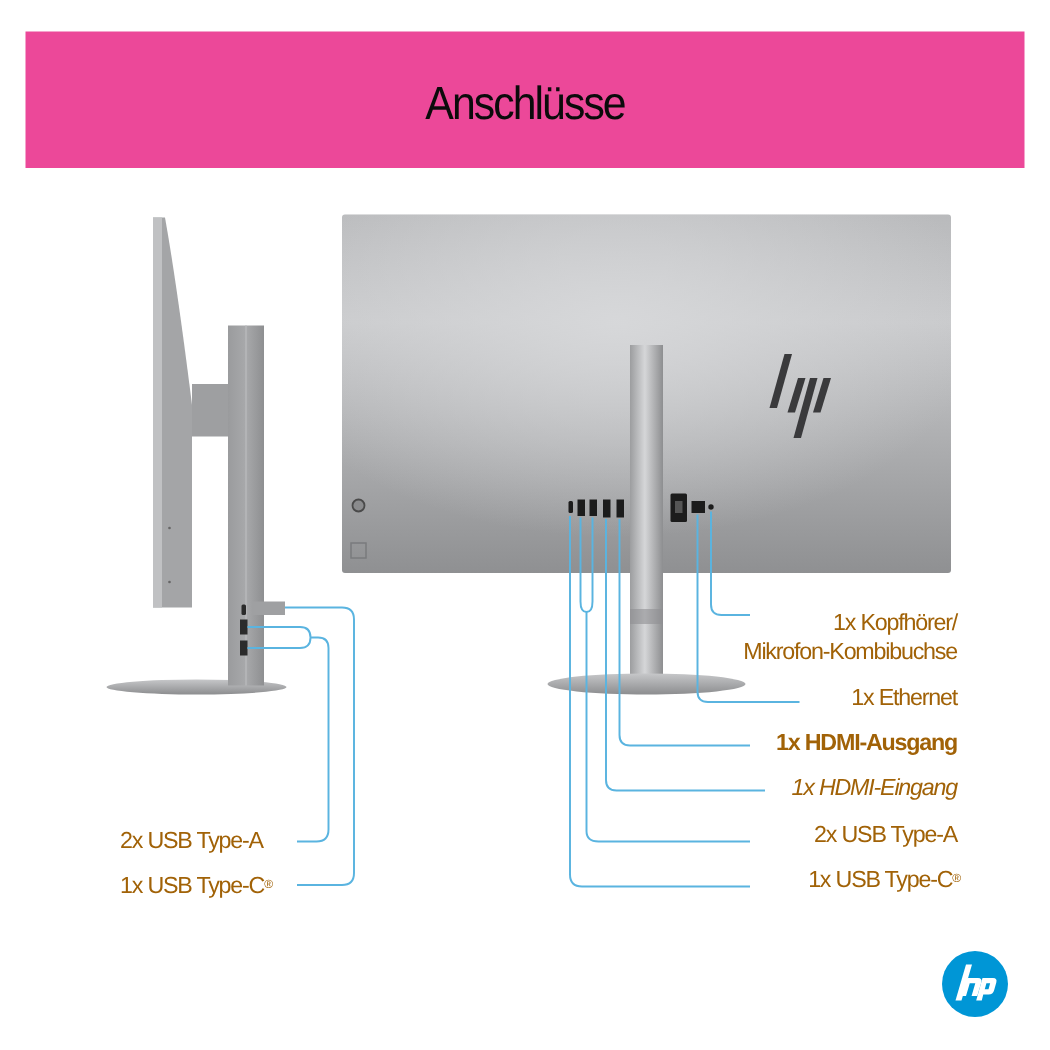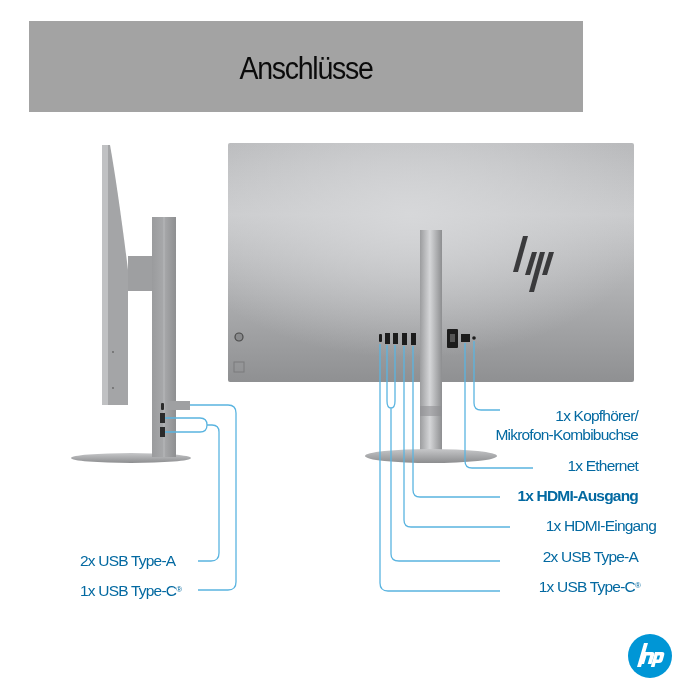--- a/index.html
+++ b/index.html
@@ -1,20 +1,20 @@
 <!DOCTYPE html>
 <html><head>
   <meta charset="utf-8">
   <style>
     html, body { margin:0; padding:0; background:#ffffff; }
     body { width:700px; height:700px; position:relative; overflow:hidden; font-family:"Liberation Sans", sans-serif; }
-    .banner { position:absolute; left:29px; top:21px; width:554px; height:91px; background:#a3a3a3; }
+    .banner { position:absolute; left:17px; top:21px; width:666px; height:91px; background:#ec4899; }
     .banner-title { position:absolute; left:0; right:0; top:30px; text-align:center; font-size:31px; color:#0b0b0b; letter-spacing:-1.4px; transform:scaleX(0.92); }
     svg.stage { position:absolute; left:0; top:0; }
-    .label { position:absolute; font-size:15.5px; color:#0369a1; letter-spacing:-0.8px; white-space:nowrap; line-height:17px; }
+    .label { position:absolute; font-size:15.5px; color:#a16207; letter-spacing:-0.8px; white-space:nowrap; line-height:17px; }
     .label.right { text-align:right; }
     .reg { font-size:8px; vertical-align:top; position:relative; top:-1px; }
     .hp-badge { position:absolute; left:628px; top:634px; width:44px; height:44px; border-radius:50%; background:#0096d6; }
   </style>
 </head>
 <body>
 
 <div class="banner">
   <div class="banner-title">Anschlüsse</div>
 </div>
@@ -114,21 +114,21 @@
   </g>
 </svg>
 
 <div class="label" style="left:80px; top:552px;">2x USB Type-A</div>
 <div class="label" style="left:80px; top:582px;"><span>1x USB Type-C</span><span class="reg">®</span></div>
 
 <div class="label right" style="right:62px; top:407px;">1x Kopfhörer/</div>
 <div class="label right" style="right:62px; top:426px;text-align:center;">Mikrofon-Kombibuchse</div>
 <div class="label right" style="right:62px; top:457px;margin-left:44px;">1x Ethernet</div>
 <div class="label right" style="right:62px; top:487px;font-weight:bold;">1x HDMI-Ausgang</div>
-<div class="label right" style="right:44px; top:517px;">1x HDMI-Eingang</div>
+<div class="label right" style="right:62px; top:517px;font-style:italic;">1x HDMI-Eingang</div>
 <div class="label right" style="right:62px; top:548px;">2x USB Type-A</div>
 <div class="label right" style="right:60px; top:578px;"><span>1x USB Type-C</span><span class="reg">®</span></div>
 
 <div class="hp-badge">
   <svg width="44" height="44" viewBox="0 0 44 44">
     <g fill="#ffffff">
       <polygon points="16,9 20,9 13,33 9,33"></polygon>
       <path d="M17 18 L24 18 Q27 18 26.2 21 L23.5 30 L19.7 30 L22.2 21.5 L18.5 21.5 L16 30 L12.2 30 Z"></path>
       <path d="M27 18 L34 18 Q37 18 36.2 21 L34.8 26 Q34 29 31 29 L27.5 29 L26.5 33 L22.8 33 Z M29.6 21.5 L28.5 25.5 L31 25.5 L32.1 21.5 Z"></path>
     </g>

